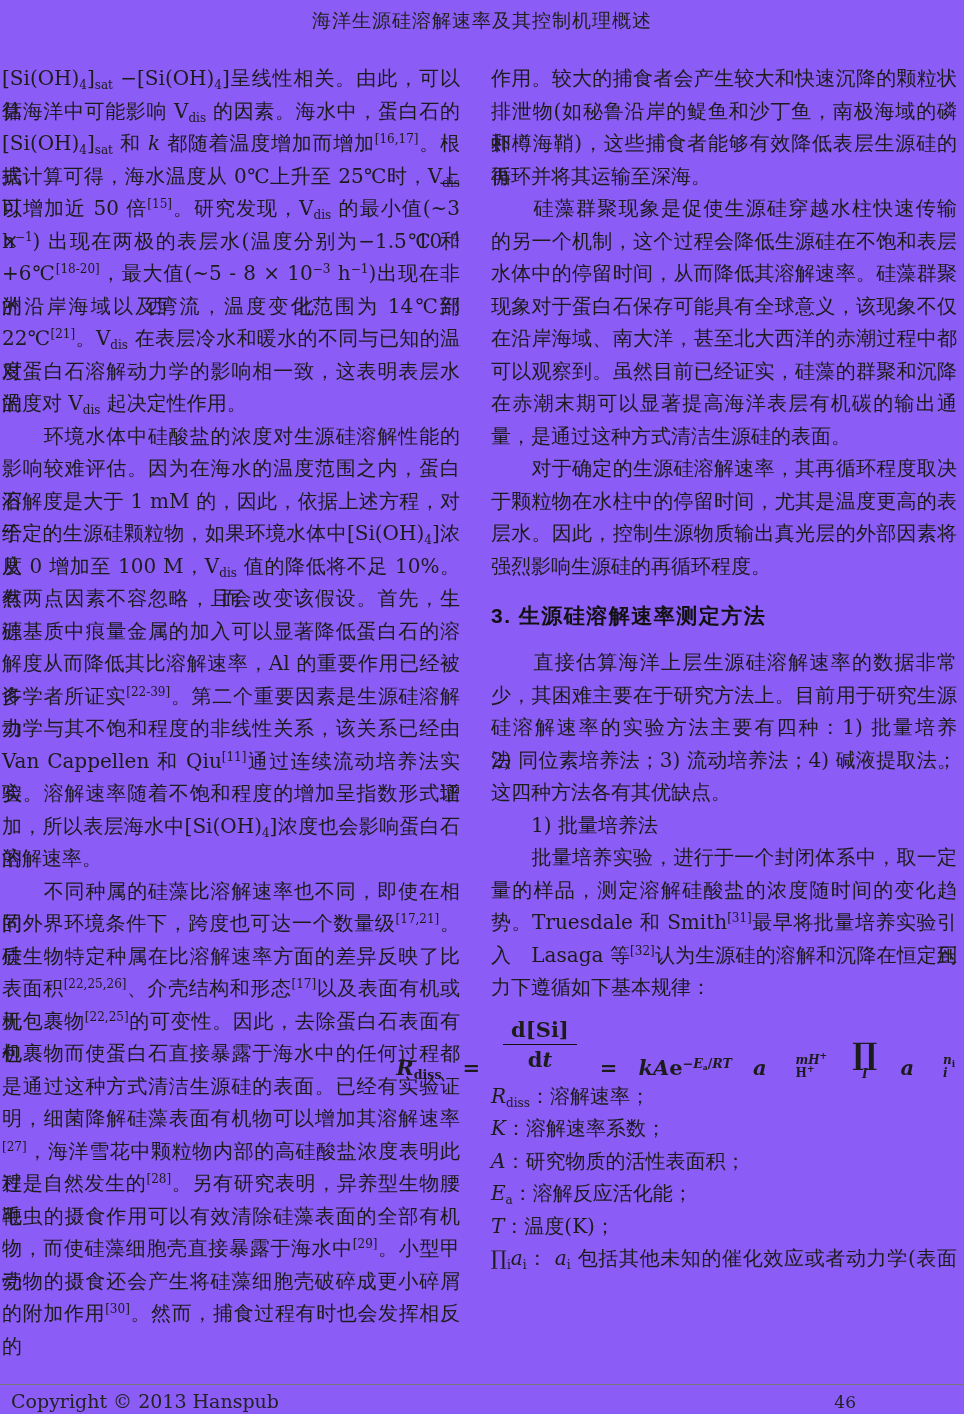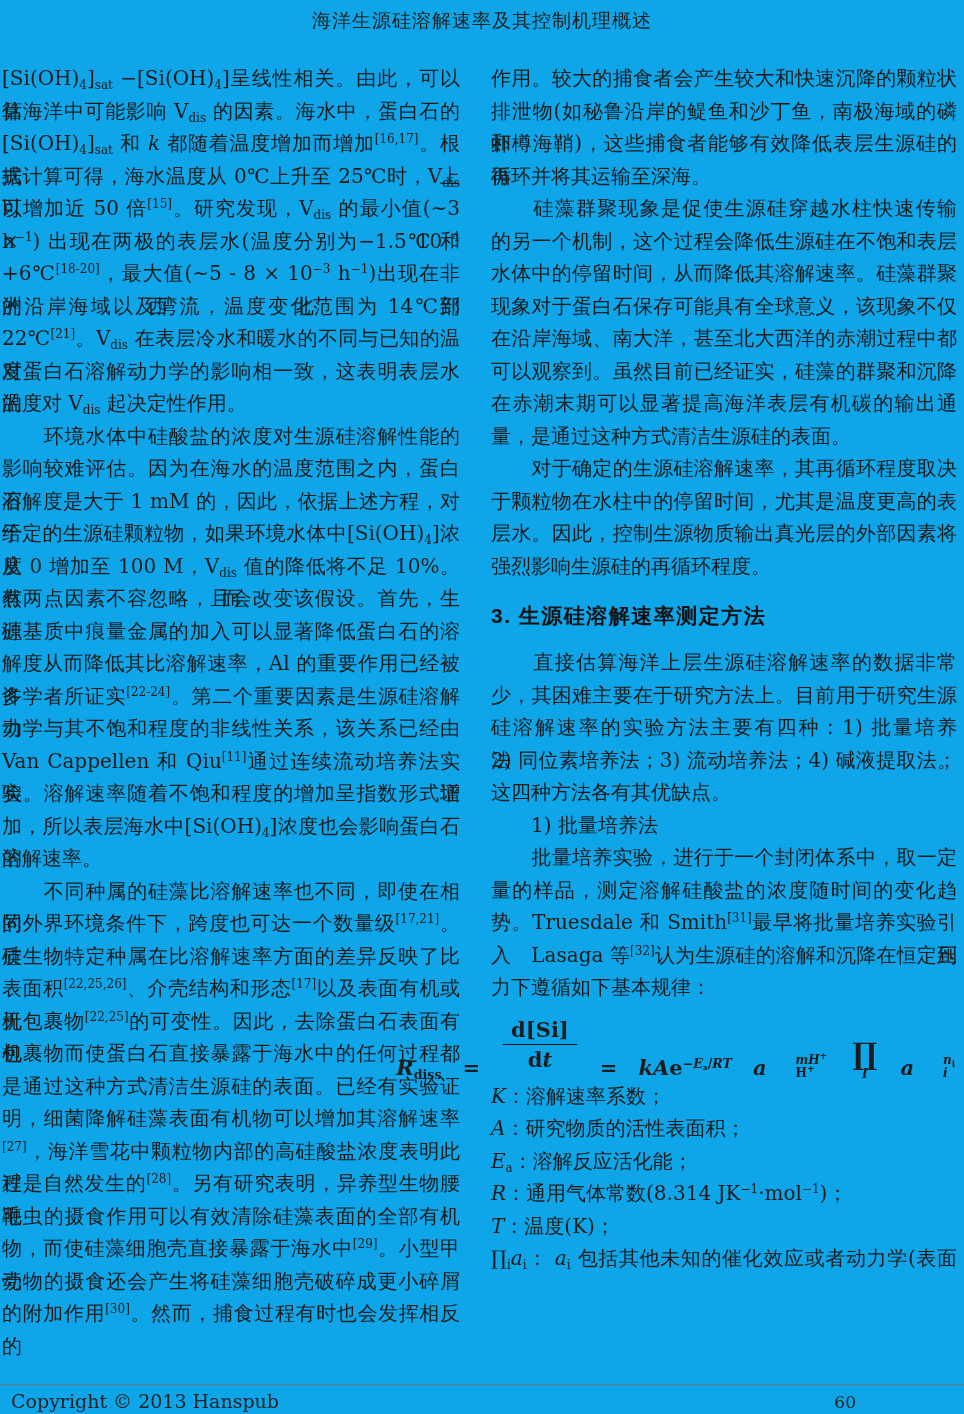--- a/index.html
+++ b/index.html
@@ -1,19 +1,19 @@
 <!DOCTYPE html>
 <html><head>
 <meta charset="utf-8">
 <style>
   html,body{margin:0;padding:0;background:#ffffff;}
   .page{
     position:relative;
     width:964px;height:1414px;
-    background:#0ea5e9;
+    background:#8b5cf6;
     color:#1c1c1c;
     font-family:"DejaVu Serif","Liberation Serif",serif;
     overflow:hidden;
   }
   .paper-title{
     position:absolute;top:8px;left:0;width:964px;
     text-align:center;font-size:19px;letter-spacing:1px;color:#222;
   }
   .col{position:absolute;top:62px;}
   .col-left{left:2px;width:458px;}
@@ -83,21 +83,21 @@
       <div class="line jl">对蛋白石溶解动力学的影响相一致，这表明表层水的</div>
       <div class="line">温度对 V<sub>dis</sub> 起决定性作用。</div>
       <div class="line jl">　　环境水体中硅酸盐的浓度对生源硅溶解性能的</div>
       <div class="line jl">影响较难评估。因为在海水的温度范围之内，蛋白石</div>
       <div class="line jl">溶解度是大于 1 mM 的，因此，依据上述方程，对于</div>
       <div class="line jl">给定的生源硅颗粒物，如果环境水体中[Si(OH)<sub>4</sub>]浓度</div>
       <div class="line jl">从 0 增加至 100 M，V<sub>dis</sub> 值的降低将不足 10%。然而，</div>
       <div class="line jl">有两点因素不容忽略，且会改变该假设。首先，生源</div>
       <div class="line jl">硅基质中痕量金属的加入可以显著降低蛋白石的溶</div>
       <div class="line jl">解度从而降低其比溶解速率，Al 的重要作用已经被许</div>
-      <div class="line jl">多学者所证实<sup>[22-24]</sup>。第二个重要因素是生源硅溶解动</div>
+      <div class="line jl">多学者所证实<sup>[22-39]</sup>。第二个重要因素是生源硅溶解动</div>
       <div class="line jl">力学与其不饱和程度的非线性关系，该关系已经由</div>
       <div class="line jl">Van Cappellen 和 Qiu<sup>[11]</sup>通过连续流动培养法实验证</div>
       <div class="line jl">实。溶解速率随着不饱和程度的增加呈指数形式增</div>
       <div class="line jl">加，所以表层海水中[Si(OH)<sub>4</sub>]浓度也会影响蛋白石的</div>
       <div class="line">溶解速率。</div>
       <div class="line jl">　　不同种属的硅藻比溶解速率也不同，即使在相同</div>
       <div class="line jl">的外界环境条件下，跨度也可达一个数量级<sup>[17,21]</sup>。硅</div>
       <div class="line jl">质生物特定种属在比溶解速率方面的差异反映了比</div>
       <div class="line jl">表面积<sup>[22,25,26]</sup>、介壳结构和形态<sup>[17]</sup>以及表面有机或无</div>
       <div class="line jl">机包裹物<sup>[22,25]</sup>的可变性。因此，去除蛋白石表面有机</div>
@@ -168,28 +168,28 @@
       </span>
       <span><span><i>a</i></span></span>
       <span class="stack">
         <span><i>n</i><sub>i</sub></span>
         <span><i>i</i></span>
       </span>
       <span><span><i>f</i></span><span class="paren">(</span><span>Δ<i>G</i></span><sub><i>r</i></sub><span class="paren">)</span></span>
     </div>
 
     <div>
+        <div class="line"><i>R</i><sub>diss</sub>：溶解速率；</div>
         <div class="line"><i>K</i>：溶解速率系数；</div>
         <div class="line"><i>A</i>：研究物质的活性表面积；</div>
         <div class="line"><i>E</i><sub>a</sub>：溶解反应活化能；</div>
-        <div class="line"><i>R</i>：通用气体常数(8.314 JK<sup>−1</sup>·mol<sup>−1</sup>)；</div>
         <div class="line"><i>T</i>：温度(K)；</div>
         <div class="line jl">∏<sub>i</sub><i>a</i><sub>i</sub>：  <i>a</i><sub>i</sub> 包括其他未知的催化效应或者动力学(表面</div>
       </div>
   </div>
 
   <div class="footer-rule"></div>
   <div class="footer">
     <span class="copyright">Copyright © 2013 Hanspub</span>
-    <span class="pageno">60</span>
+    <span class="pageno">46</span>
   </div>
 
 </div>
 
 </body></html>

